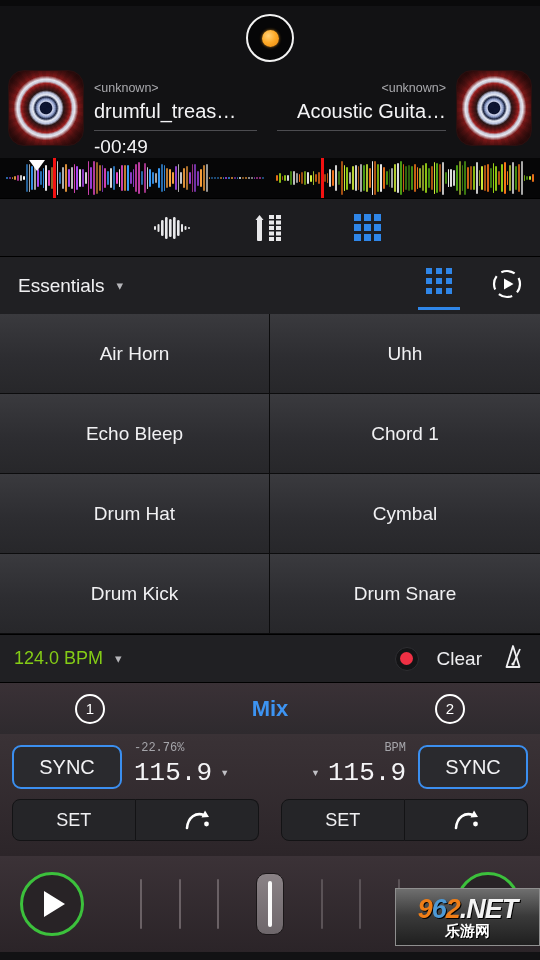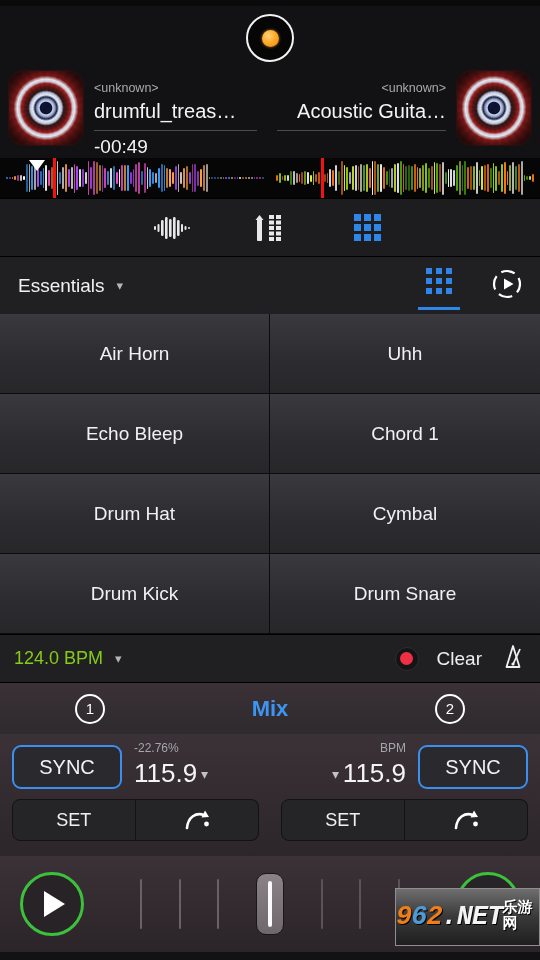--- a/index.html
+++ b/index.html
@@ -134,21 +134,21 @@
     display: flex; padding: 10px 12px 8px; gap: 22px;
   }
   .side { flex: 1 1 50%; display: flex; flex-direction: column; gap: 9px; }
   .row1 { display: flex; align-items: center; gap: 12px; height: 46px; }
   .side.right .row1 { flex-direction: row-reverse; }
   .sync {
     width: 110px; height: 44px; border: 2px solid #3b8ff0; border-radius: 9px;
     background: #2a2a2e; color: #f2f2f4; font-size: 20px;
     display: flex; align-items: center; justify-content: center;
   }
-  .bpmblock { flex: 1 1 auto; }
+  .bpmblock { flex: 1 1 auto; font-family: Liberation Mono, monospace; }
   .side.left .bpmblock { text-align: left; }
   .side.right .bpmblock { text-align: right; }
   .bpm-sub { font-size: 12px; color: #a5a5aa; line-height: 13px; }
   .bpm-big { font-size: 26px; color: #f4f4f6; line-height: 37px; }
   .bpm-big .c { font-size: 14px; color: #c0c0c5; vertical-align: 3px; }
   .row2 { display: flex; height: 42px; }
   .seg {
     flex: 1 1 50%; background: #252528; border: 1px solid #131315;
     display: flex; align-items: center; justify-content: center;
     color: #f0f0f2; font-size: 18px;
@@ -185,23 +185,22 @@
     border: 1px solid #1b1719;
     display: flex; align-items: center; justify-content: center;
   }
   .xhandle i { width: 4px; height: 46px; background: #fafafa; border-radius: 2px; display:block; }
 
   
   .wm {
     position: absolute; right: 0px; bottom: 6px;
     width: 145px; height: 58px; border: 1px solid #8f8f8f;
     background: linear-gradient(180deg,#6f6f6f 0%, #3a3a3a 48%, #1f1f1f 100%);
-    display: flex; flex-direction: row; align-items: center; justify-content: center;
+    display: flex; flex-direction: column; align-items: center; justify-content: center;
     overflow: hidden;
-    font-family: Liberation Mono, monospace;
   }
   .wm .l1 { font-size: 27px; font-weight: bold; font-style: italic; line-height: 28px; letter-spacing: -1px; }
   .wm .l1 .o { color: #ef7e18; text-shadow: 1px 1px 0 #000; }
   .wm .l1 .b { color: #4e9ad6; text-shadow: 1px 1px 0 #000; }
   .wm .l1 .w { color: #f4f4f4; text-shadow: 1px 1px 0 #000; }
   .wm .l2 { font-size: 15px; font-weight: bold; color: #ffffff; line-height: 16px; text-shadow: 1px 1px 0 #000; }
 </style>
 </head>
 <body>
 

